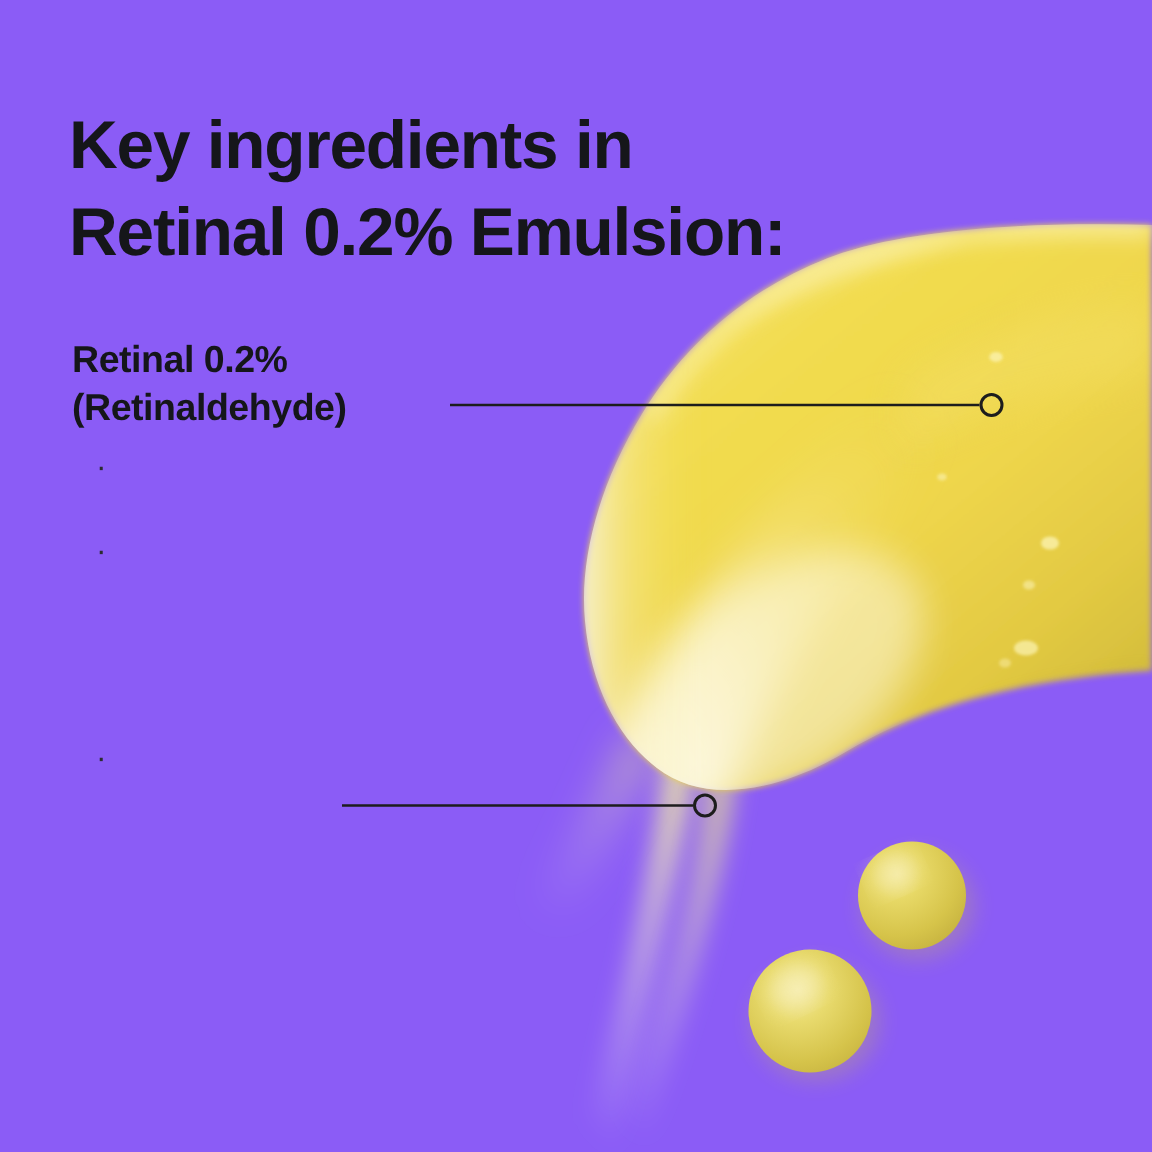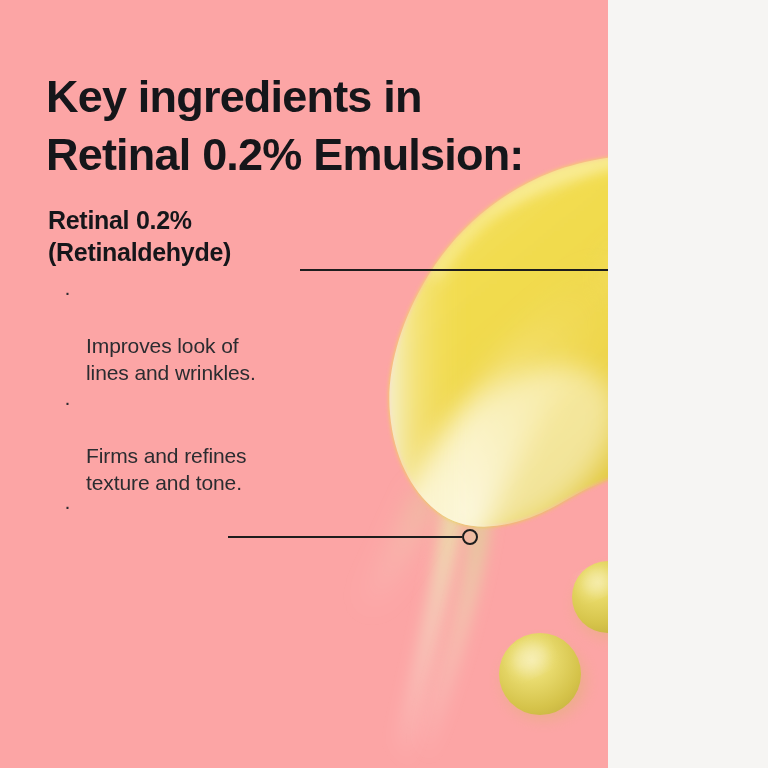--- a/index.html
+++ b/index.html
@@ -11,23 +11,23 @@
     width: 768px;
     height: 768px;
     overflow: hidden;
     background: #f6f5f3;
     font-family: "Liberation Sans", sans-serif;
     -webkit-font-smoothing: antialiased;
   }
 
   #canvas {
     position: relative;
-    width: 608px;
+    width: 768px;
     height: 768px;
-    background: #fca5a5;
+    background: #8b5cf6;
     overflow: hidden;
   }
 
   
   #artwork {
     position: absolute;
     inset: 0;
     width: 768px;
     height: 768px;
     z-index: 1;
@@ -53,21 +53,21 @@
     color: #15161a;
     white-space: pre-line;
   }
 
   .ingredient {
     position: absolute;
     left: 48px;
     width: 320px;
   }
 
-  .ingredient-1 { top: 204px; }
+  .ingredient-1 { top: 224px; }
   .ingredient-2 { top: 482px; }
 
   .ingredient-name {
     font-size: 25px;
     line-height: 32px;
     font-weight: 700;
     letter-spacing: -0.3px;
     color: #15161a;
     white-space: pre-line;
     margin: 0;
@@ -277,27 +277,23 @@
 
     <h1 class="page-title">Key ingredients in
 Retinal 0.2% Emulsion:</h1>
 
     <div class="ingredient ingredient-1">
       <h2 class="ingredient-name">Retinal 0.2%
 (Retinaldehyde)</h2>
       <ul class="benefit-list">
         <li class="benefit-item">
           <span class="bullet">·</span>
-          <span>Improves look of
-lines and wrinkles.</span>
         </li>
         <li class="benefit-item">
           <span class="bullet">·</span>
-          <span>Firms and refines
-texture and tone.</span>
         </li>
       </ul>
     </div>
 
     <div class="ingredient ingredient-2">
       <ul class="benefit-list">
         <li class="benefit-item">
           <span class="bullet">·</span>
         </li>
       </ul>

